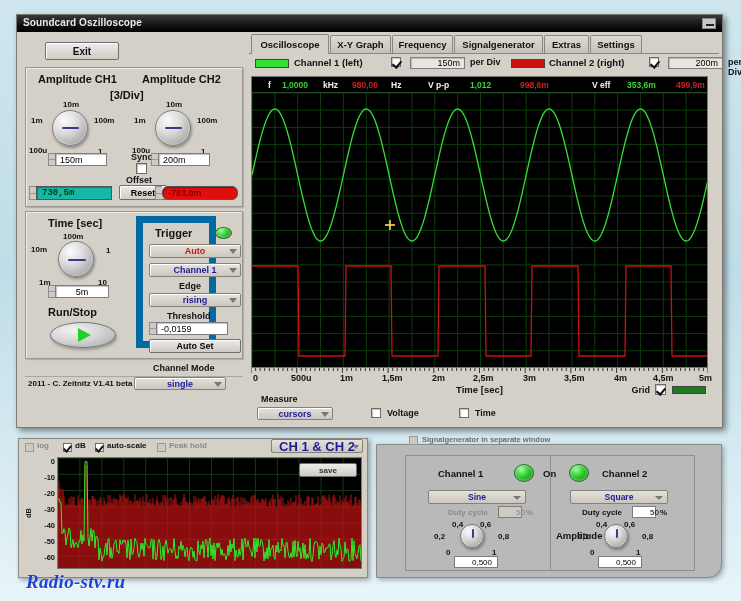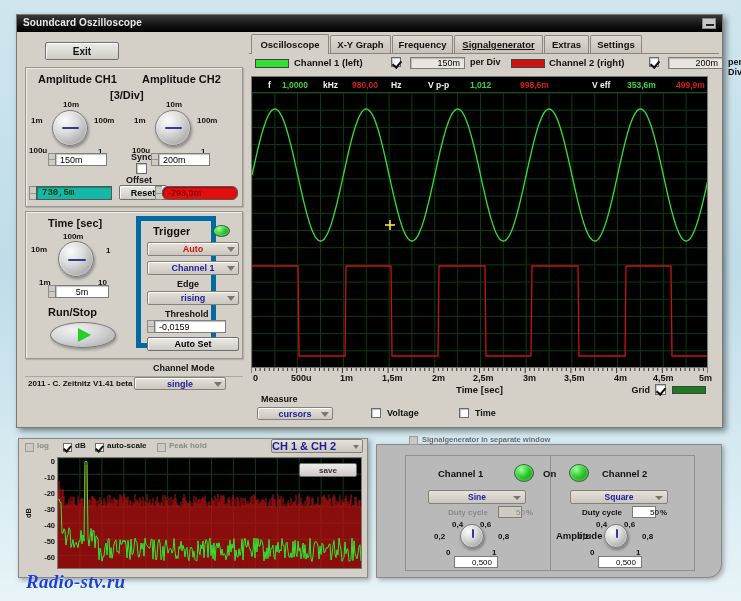--- a/index.html
+++ b/index.html
@@ -112,21 +112,21 @@
     box-shadow: inset 1px 1px 1px rgba(0,0,0,.25);
   }
   .chk.on::after {
     content:""; position:absolute; left:2px; top:1px;
     width:4px; height:7px; border:solid #111; border-width:0 2px 2px 0;
     transform: rotate(40deg);
   }
   
   #trig-box {
     position:absolute; left:110px; top:4px; width:80px; height:132px;
-    border:5px solid #0369a1;
+    border:7px solid #0369a1;
   }
   .led {
     position:absolute; border-radius:50%;
     background: radial-gradient(circle at 35% 28%, #9cff9c 0%, #2ecb2e 45%, #0a7a0a 100%);
     border:1px solid #2d6b2d; box-shadow: inset 0 0 3px rgba(255,255,255,.7);
   }
   .combo {
     position:absolute; background:linear-gradient(180deg,#e6e2da,#cbc7bf);
     border:1px solid #84807a; border-radius:2px;
     font-size:9px; font-weight:bold; display:flex; align-items:center; justify-content:center;
@@ -211,22 +211,22 @@
   .fftopts .ck { position:absolute; width:9px; height:9px; top:4px;
     background:#fff; border:1px solid #6b6b6b; }
   .fftopts .ck.on::after{content:""; position:absolute; left:1px; top:0px;
     width:3px;height:6px;border:solid #111;border-width:0 2px 2px 0;transform:rotate(40deg);}
   .fftopts .ck.dis { background:#cdc9c2; border-color:#9a9a9a; }
   .fftopts .t { position:absolute; top:2px; font-size:8px; font-weight:bold; color:#111;}
   .fftopts .t.dis { color:#8a8a8a; }
   .fftcombo {
     position:absolute; right:4px; top:0px; width:92px; height:14px;
     background:linear-gradient(180deg,#e6e2da,#cbc7bf); border:1px solid #84807a;
-    font-size:11px; font-weight:bold; color:#1c1c9c;
-    display:flex; align-items:center; justify-content:flex-start; border-radius:2px;
+    font-size:13px; font-weight:bold; color:#1c1c9c;
+    display:flex; align-items:center; justify-content:center; border-radius:2px;
   }
   .fftcombo .arw{position:absolute;right:3px;top:5px;width:0;height:0;
     border-left:3px solid transparent;border-right:3px solid transparent;border-top:4px solid #7a7670;}
   .fftplot { position:absolute; left:38px; top:18px; right:5px; bottom:8px;
     background:#000; border:1px solid #777; overflow:hidden;}
   .fftyax { position:absolute; left:4px; top:18px; width:34px; bottom:8px;}
   .fftyax .yl { position:absolute; right:2px; font-size:7.5px; font-weight:bold; color:#111; }
   .fftyax .ttl { position:absolute; left:0px; top:50%; font-size:7.5px; font-weight:bold; color:#111;
     transform: translateY(-50%) rotate(-90deg); }
   .savebtn {
@@ -401,21 +401,21 @@
             <i class="arw"></i>
         </div>
       </div>
 
       <div class="rightcol">
 
         <div class="tabstrip">
           <div class="tab active" style="left:2px; width:78px;">Oscilloscope</div>
           <div class="tab" style="left:81px; width:61px;">X-Y Graph</div>
           <div class="tab" style="left:143px; width:61px;">Frequency</div>
-          <div class="tab" style="left:205px; width:89px;text-decoration:underline;">Signalgenerator</div>
+          <div class="tab" style="left:205px; width:89px;">Signalgenerator</div>
           <div class="tab" style="left:295px; width:45px;">Extras</div>
           <div class="tab" style="left:341px; width:52px;">Settings</div>
           <div class="tabline"></div>
         </div>
 
         <div class="chrow">
           <div class="swatch" style="left:6px; top:4px; background:#35e035;"></div>
           <div class="chlbl" style="left:45px; top:2px;">Channel 1 (left)</div>
           <div class="chk on" style="left:142px; top:2px; width:10px; height:10px;"></div>
           <div class="valfld" style="left:161px; top:2px; width:55px; height:12px;">150m</div>

